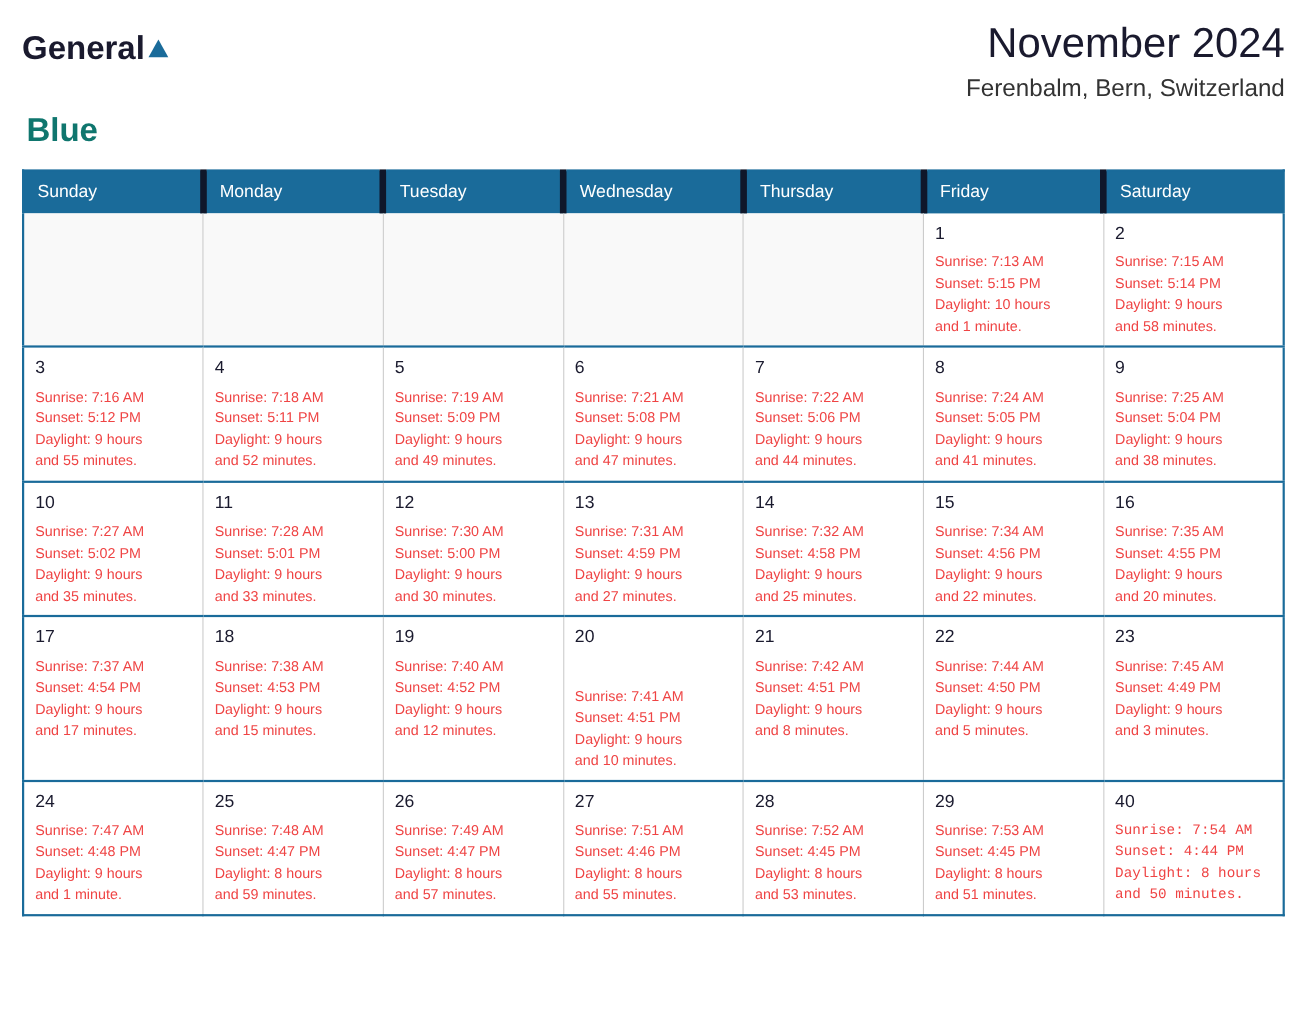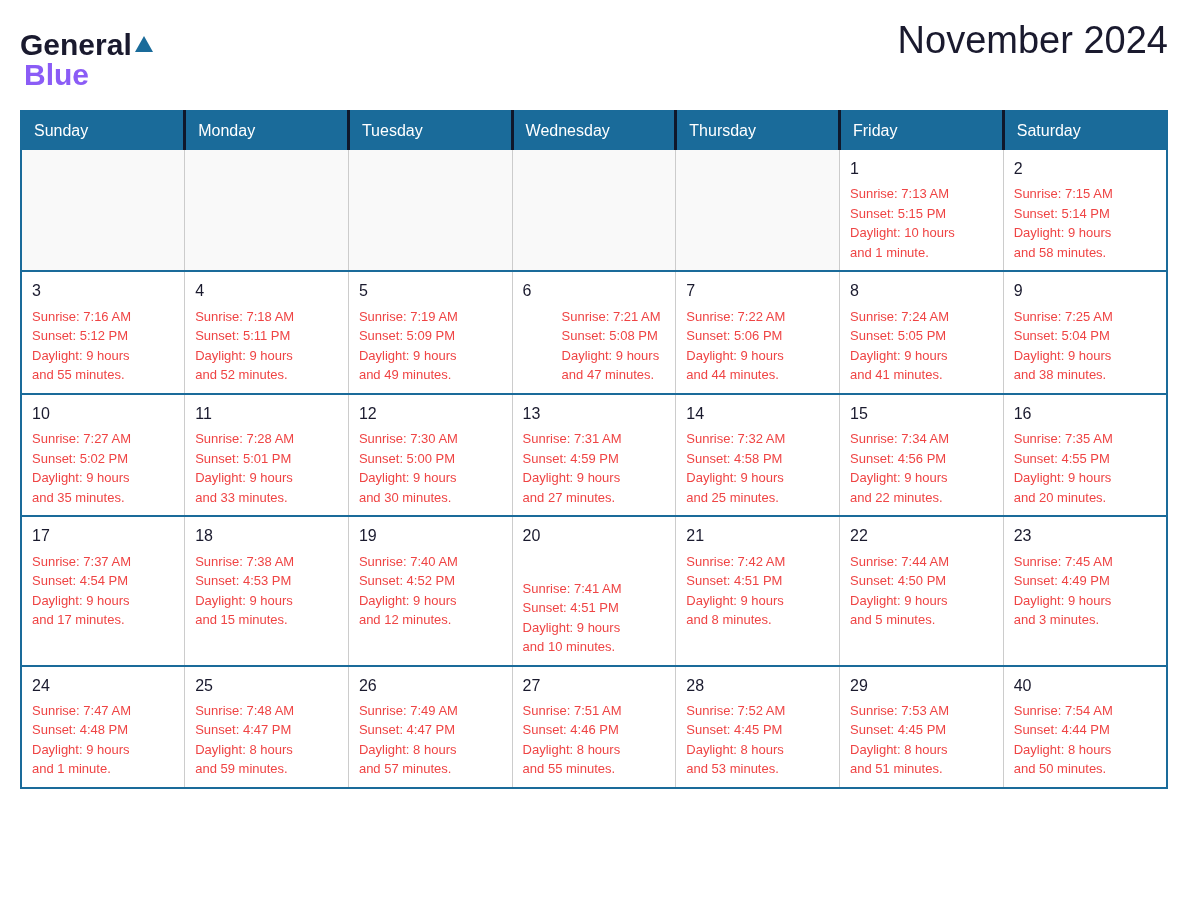--- a/index.html
+++ b/index.html
@@ -35,21 +35,21 @@
       border-collapse: collapse;
       border: 2px solid #1a6b9a;
     }
     .calendar th {
       background-color: #1a6b9a;
       color: white;
       padding: 10px 12px;
       font-size: 16px;
       font-weight: normal;
       text-align: left;
-      border-right: 3px solid #0f172a;
+      border-right: 6px solid #0f172a;
     }
     .calendar th:last-child { border-right: none; }
     .calendar td {
       vertical-align: top;
       padding: 8px 10px;
       border-right: 1px solid #cccccc;
       border-bottom: 2px solid #1a6b9a;
       width: calc(100% / 7);
       min-height: 100px;
       font-size: 13px;
@@ -82,40 +82,42 @@
       display: flex;
       align-items: center;
       font-size: 30px;
       font-weight: bold;
       color: #1a1a2e;
       line-height: 1;
     }
     .logo-line2 {
       font-size: 30px;
       font-weight: bold;
-      color: #8b5cf6;
+      color: #0f766e;
       margin-left: 4px;
       line-height: 1;
+      margin-top: 44px;
     }
   </style>
 </head>
 <body>
 
 <div class="header">
   <div class="logo-wrapper">
     <div class="logo-line1">
       <span>General</span>
       <svg width="22" height="22" viewBox="0 0 22 22" style="margin: 0 1px;">
         <polygon points="11,2 20,18 2,18" fill="#1a6b9a" transform="rotate(0, 11, 11)"></polygon>
       </svg>
     </div>
     <div class="logo-line2">Blue</div>
   </div>
   <div class="title-section">
     <div class="month-title">November 2024</div>
+    <div class="location">Ferenbalm, Bern, Switzerland</div>
   </div>
 </div>
 
 <table class="calendar">
   <thead>
     <tr>
     <th>Sunday</th>
         <th>Monday</th>
         <th>Tuesday</th>
         <th>Wednesday</th>
@@ -163,21 +165,21 @@
         </td>
         <td>
           <span class="day-number">5</span>
           <div class="day-info" style="white-space: pre-line;">Sunrise: 7:19 AM
 Sunset: 5:09 PM
 Daylight: 9 hours
 and 49 minutes.</div>
         </td>
         <td>
           <span class="day-number">6</span>
-          <div class="day-info" style="white-space: pre-line; margin-left: 39px;">Sunrise: 7:21 AM
+          <div class="day-info" style="white-space: pre-line;">Sunrise: 7:21 AM
 Sunset: 5:08 PM
 Daylight: 9 hours
 and 47 minutes.</div>
         </td>
         <td>
           <span class="day-number">7</span>
           <div class="day-info" style="white-space: pre-line;">Sunrise: 7:22 AM
 Sunset: 5:06 PM
 Daylight: 9 hours
 and 44 minutes.</div>
@@ -337,20 +339,20 @@
         </td>
         <td>
           <span class="day-number">29</span>
           <div class="day-info" style="white-space: pre-line;">Sunrise: 7:53 AM
 Sunset: 4:45 PM
 Daylight: 8 hours
 and 51 minutes.</div>
         </td>
         <td>
           <span class="day-number">40</span>
-          <div class="day-info" style="white-space: pre-line;">Sunrise: 7:54 AM
+          <div class="day-info" style="white-space: pre-line; font-family: Liberation Mono, monospace;">Sunrise: 7:54 AM
 Sunset: 4:44 PM
 Daylight: 8 hours
 and 50 minutes.</div>
         </td>
       </tr>
     </tbody>
 </table>
 
 </body></html>

